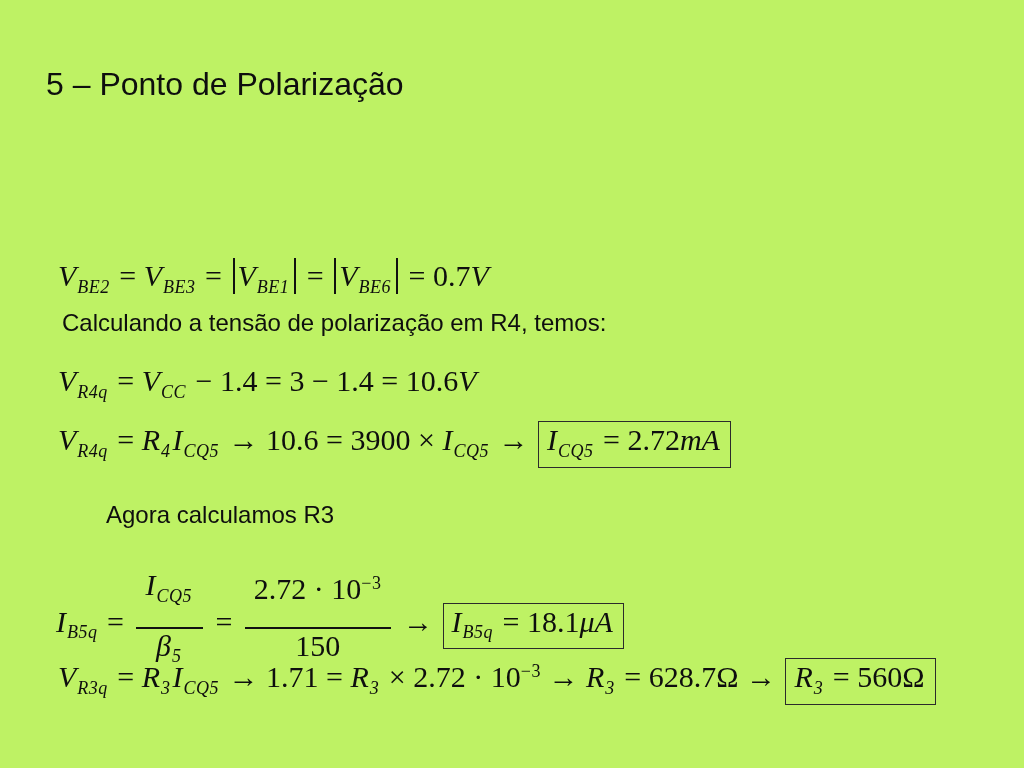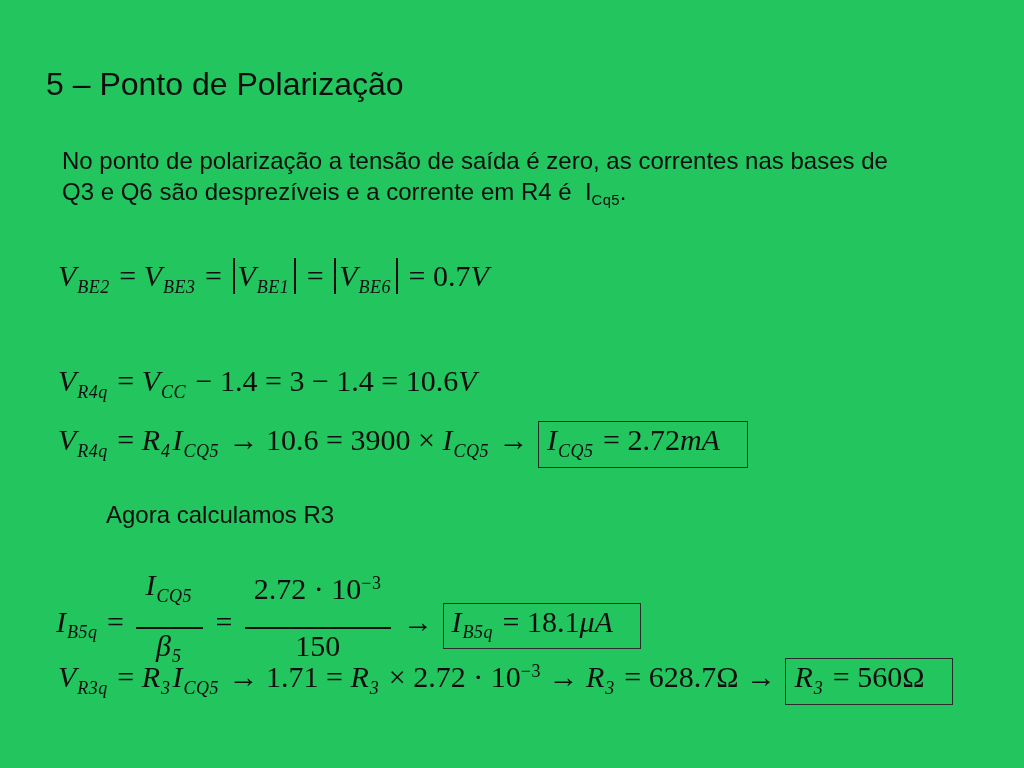--- a/index.html
+++ b/index.html
@@ -1,19 +1,19 @@
 <!DOCTYPE html>
 <html><head>
 <meta charset="utf-8">
 <style>
   html,body{margin:0;padding:0;background:#ffffff;}
   .slide{
     position:relative;
     width:1024px;height:768px;
-    background:#22c55e;
+    background:#bef264;
     overflow:hidden;
     font-family:"Liberation Sans",sans-serif;
     color:#0e0e0e;
     text-decoration:underline;
   }
   .title{
     position:absolute;left:46px;top:68px;
     font-size:32px;line-height:1.05;
     color:#0e0e0e;
     white-space:pre;
@@ -53,47 +53,44 @@
   .s{font-style:italic;font-size:0.6em;vertical-align:-0.38em;letter-spacing:0.5px;margin-right:2px;margin-left:1px;margin-top:8px;}
   .o{font-style:normal;}
   .sup{font-size:0.6em;vertical-align:0.55em;letter-spacing:0.5px;}
   .vbar{
     display:inline-block;width:2px;height:36px;background:#111111;
     vertical-align:-8px;margin:0 3px;
   }
   .rbox{
     display:inline-block;
     border:1.5px solid #2b2b2b;
-    padding:1px 27px 5px 8px;
+    padding:1px 10px 5px 8px;
     margin-left:2px;
   }
   .frac{
     display:inline-block;
     text-align:center;
     vertical-align:-0.8em;
     margin:0 5px;
   }
   .num{display:block;border-bottom:2px solid #111111;padding:0 9px 20px 9px;}
   .den{display:block;padding-top:0;}
 </style>
 </head>
 <body>
 
 <div class="slide">
 
   <div class="title">5 – Ponto de Polarização</div>
 
-  <div class="para">
-    <div class="para-line">No ponto de polarização a tensão de saída é zero, as correntes nas bases de</div>
-    <div class="para-line"><span>Q3 e Q6 são desprezíveis e a corrente em R4 é  I</span><span class="tsub">Cq5</span><span>.</span></div>
-  </div>
 
 
   <div class="eq eq-vbe"><span class="v">V</span><span class="s">BE2</span><span class="o"> = </span><span class="v">V</span><span class="s">BE3</span><span class="o"> = </span><span class="vbar"></span><span class="v">V</span><span class="s">BE1</span><span class="vbar"></span><span class="o"> = </span><span class="vbar"></span><span class="v">V</span><span class="s">BE6</span><span class="vbar"></span><span class="o"> = 0.7</span><span class="v">V</span></div>
 
+  <div class="label label-calc">Calculando a tensão de polarização em R4, temos:</div>
 
   <div class="eq eq-vr4q"><span class="v">V</span><span class="s">R4q</span><span class="o"> = </span><span class="v">V</span><span class="s">CC</span><span class="o"> − 1.4 = 3 − 1.4 = 10.6</span><span class="v">V</span></div>
 
   <div class="eq eq-icq5"><span class="v">V</span><span class="s">R4q</span><span class="o"> = </span><span class="v">R</span><span class="s">4</span><span class="v">I</span><span class="s">CQ5</span><span class="o"> → 10.6 = 3900 × </span><span class="v">I</span><span class="s">CQ5</span><span class="o"> → </span><span class="rbox"><span class="v">I</span><span class="s">CQ5</span><span class="o"> = 2.72</span><span class="v">mA</span></span></div>
 
   <div class="label label-agora">Agora calculamos R3</div>
 
   <div class="eq eq-ib5q"><span class="v">I</span><span class="s">B5q</span><span class="o"> = </span><span class="frac"><span class="num"><span class="v">I</span><span class="s">CQ5</span></span><span class="den"><span class="v">β</span><span class="s">5</span></span></span><span class="o"> = </span><span class="frac"><span class="num"><span class="o">2.72 · 10</span><span class="sup">−3</span></span><span class="den"><span class="o">150</span></span></span><span class="o"> → </span><span class="rbox"><span class="v">I</span><span class="s">B5q</span><span class="o"> = 18.1</span><span class="v">μA</span></span></div>
 
   <div class="eq eq-r3"><span class="v">V</span><span class="s">R3q</span><span class="o"> = </span><span class="v">R</span><span class="s">3</span><span class="v">I</span><span class="s">CQ5</span><span class="o"> → 1.71 = </span><span class="v">R</span><span class="s">3</span><span class="o"> × 2.72 · 10</span><span class="sup">−3</span><span class="o"> → </span><span class="v">R</span><span class="s">3</span><span class="o"> = 628.7Ω → </span><span class="rbox"><span class="v">R</span><span class="s">3</span><span class="o"> = 560Ω</span></span></div>

